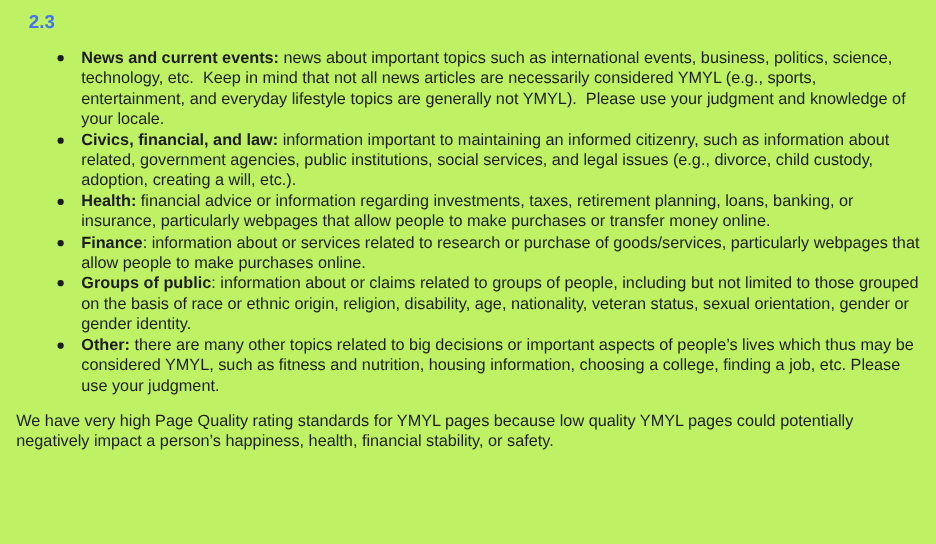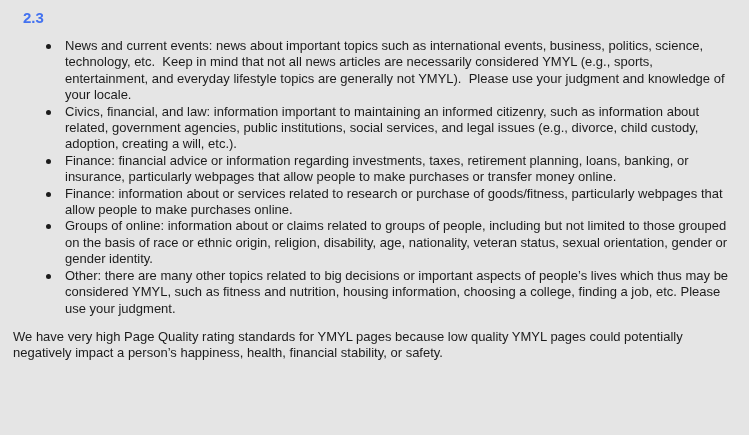--- a/index.html
+++ b/index.html
@@ -4,21 +4,21 @@
 <style>
   html, body {
     margin: 0;
     padding: 0;
     background: #ffffff;
   }
   .page {
     width: 749px;
     height: 435px;
     box-sizing: border-box;
-    background: #e5e5e5;
+    background: #bef264;
     padding: 6px 13px 0 13px;
     font-family: "Liberation Sans", "DejaVu Sans", sans-serif;
     font-size: 13px;
     line-height: 16.4px;
     color: #1c1c1c;
     overflow: hidden;
   }
   .heading {
     display: flex;
     margin: 2px 0 0 10px;
@@ -48,40 +48,40 @@
   ul.ymyl-list li::before {
     content: "";
     position: absolute;
     left: 33px;
     top: 6px;
     width: 5px;
     height: 5px;
     border-radius: 50%;
     background: #1c1c1c;
   }
-  .term { font-weight: normal; }
+  .term { font-weight: bold; }
   p.outro {
     margin: 12px 0 0 0;
     white-space: pre-wrap;
   }
 </style>
 </head>
 <body>
 
 <div class="page">
 
   <div class="heading">
     <span class="num">2.3</span>
   </div>
 
 
   <ul class="ymyl-list">
     <li><span class="term">News and current events:</span><span> news about important topics such as international events, business, politics, science, technology, etc.  Keep in mind that not all news articles are necessarily considered YMYL (e.g., sports, entertainment, and everyday lifestyle topics are generally not YMYL).  Please use your judgment and knowledge of your locale.</span></li>
     <li><span class="term">Civics, financial, and law:</span><span> information important to maintaining an informed citizenry, such as information about related, government agencies, public institutions, social services, and legal issues (e.g., divorce, child custody, adoption, creating a will, etc.).</span></li>
-    <li><span class="term">Finance:</span><span> financial advice or information regarding investments, taxes, retirement planning, loans, banking, or insurance, particularly webpages that allow people to make purchases or transfer money online.</span></li>
-    <li><span class="term">Finance</span><span>: information about or services related to research or purchase of goods/fitness, particularly webpages that allow people to make purchases online.</span></li>
-    <li><span class="term">Groups of online</span><span>: information about or claims related to groups of people, including but not limited to those grouped on the basis of race or ethnic origin, religion, disability, age, nationality, veteran status, sexual orientation, gender or gender identity.</span></li>
+    <li><span class="term">Health:</span><span> financial advice or information regarding investments, taxes, retirement planning, loans, banking, or insurance, particularly webpages that allow people to make purchases or transfer money online.</span></li>
+    <li><span class="term">Finance</span><span>: information about or services related to research or purchase of goods/services, particularly webpages that allow people to make purchases online.</span></li>
+    <li><span class="term">Groups of public</span><span>: information about or claims related to groups of people, including but not limited to those grouped on the basis of race or ethnic origin, religion, disability, age, nationality, veteran status, sexual orientation, gender or gender identity.</span></li>
     <li><span class="term">Other:</span><span> there are many other topics related to big decisions or important aspects of people’s lives which thus may be considered YMYL, such as fitness and nutrition, housing information, choosing a college, finding a job, etc. Please use your judgment.</span></li>
   </ul>
 
   <p class="outro">We have very high Page Quality rating standards for YMYL pages because low quality YMYL pages could potentially negatively impact a person’s happiness, health, financial stability, or safety.</p>
 
 </div>
 
 </body></html>

